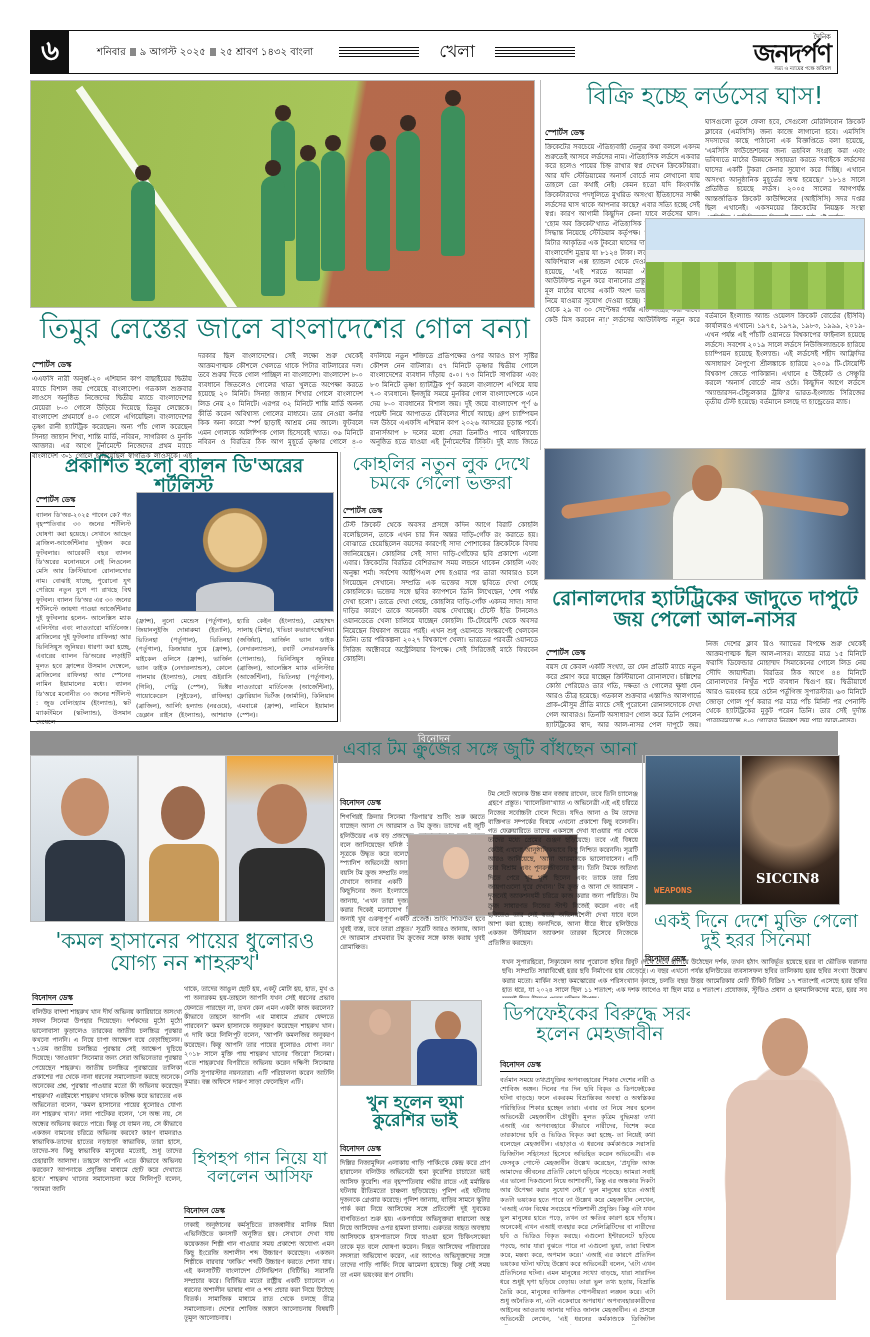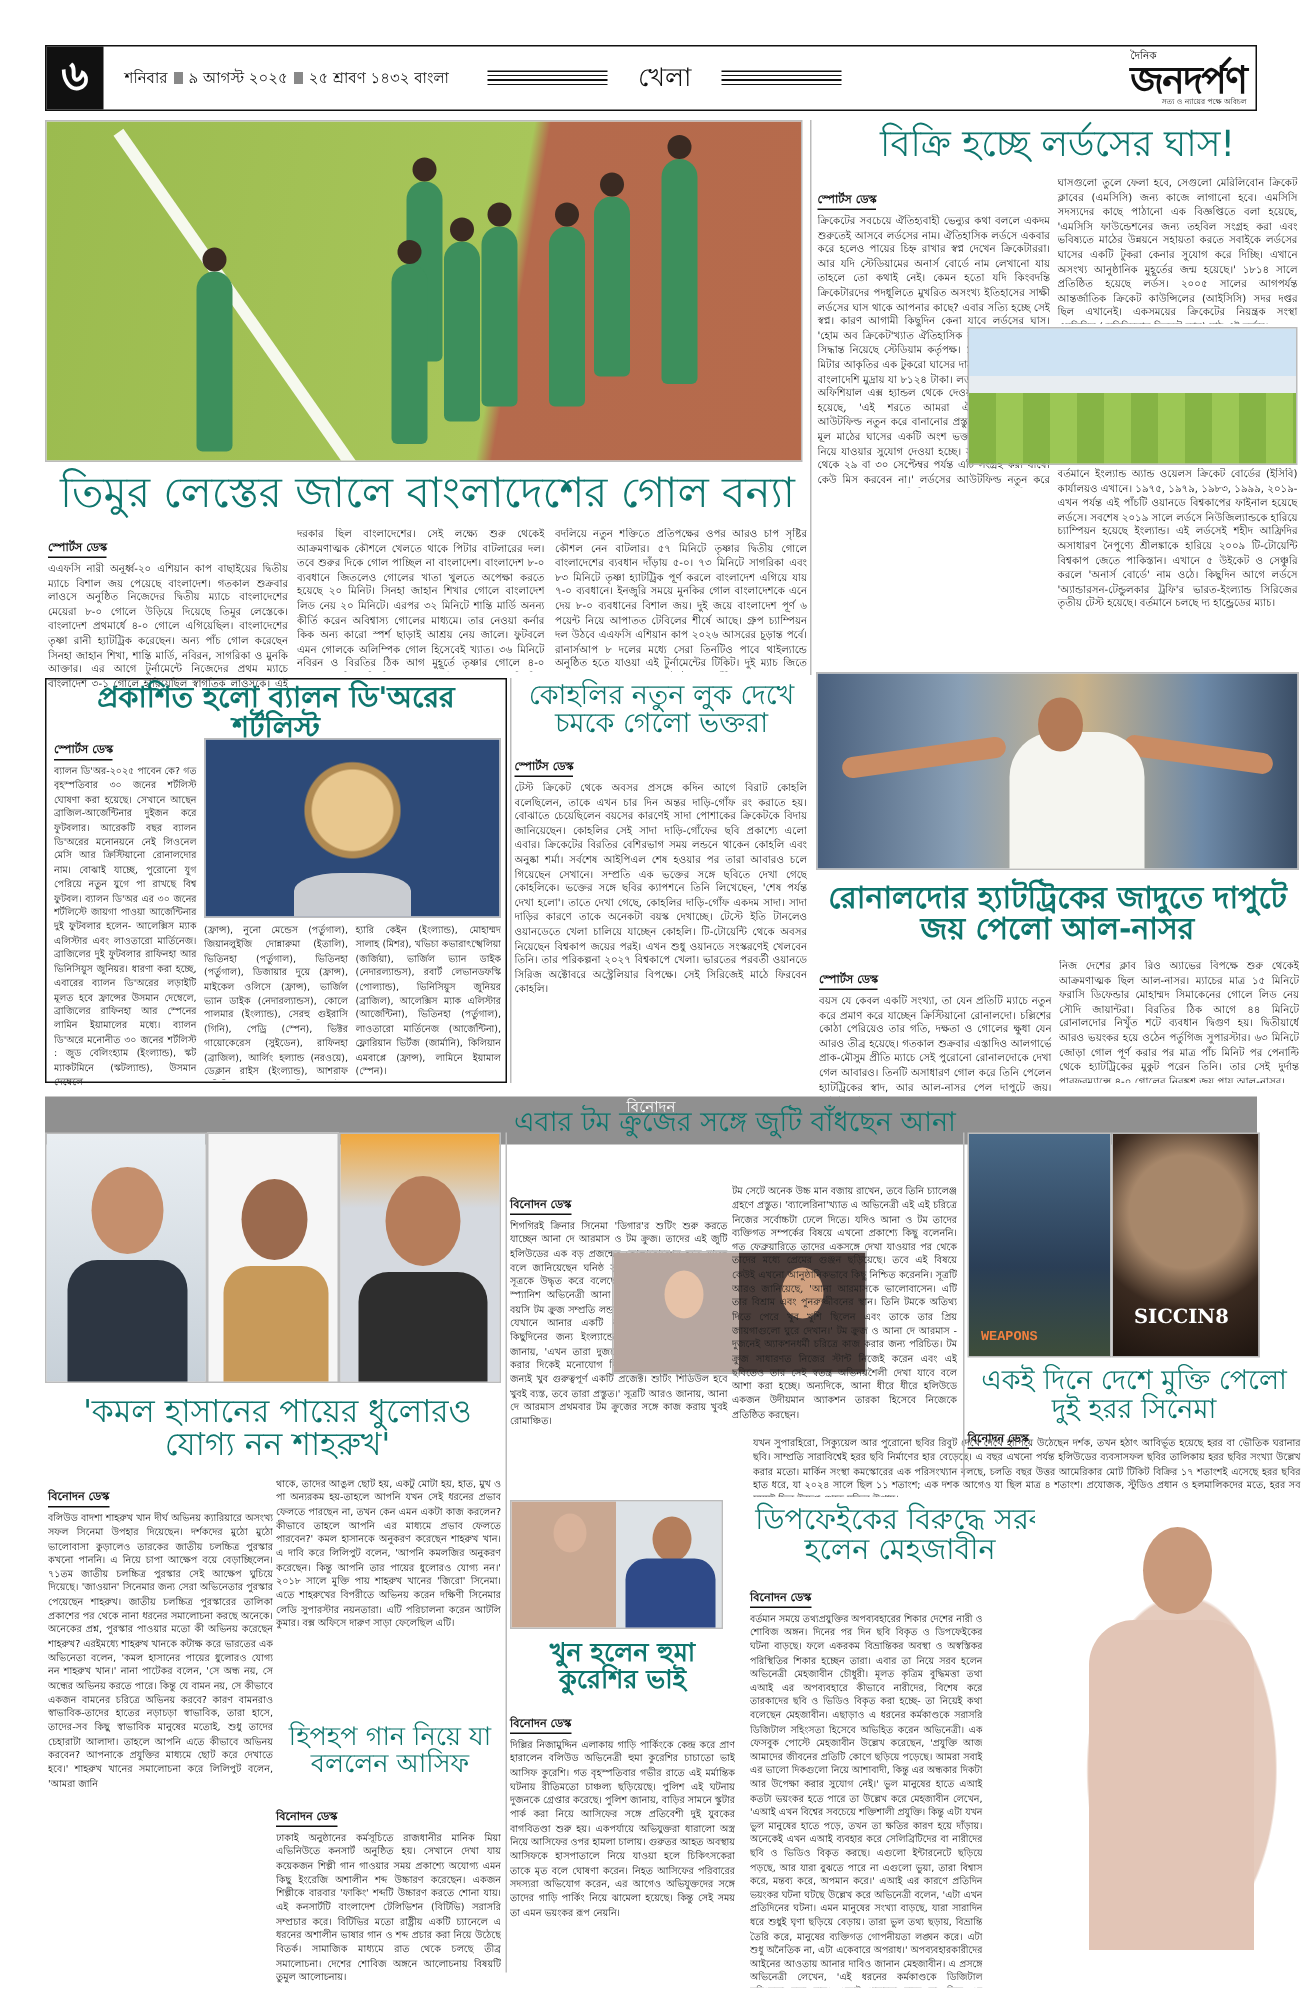--- a/index.html
+++ b/index.html
@@ -2,26 +2,26 @@
 <html><head>
 <meta charset="utf-8">
 <style>
 *{box-sizing:border-box;margin:0;padding:0}
 html,body{width:870px;height:1337px;background:#fff;overflow:hidden}
 body{position:relative;font-family:"DejaVu Serif",serif;color:#111}
 .abs{position:absolute}
 
 .hdr{left:30px;top:30px;width:808px;height:44px;border:1px solid #111;display:flex;align-items:center;background:#fff}
 .pgno{width:38px;height:42px;background:#111;color:#fff;font-size:28px;font-weight:bold;display:flex;align-items:center;justify-content:center;font-family:"DejaVu Sans",sans-serif}
-.dateline{font-size:10px;margin-left:14px;white-space:nowrap;font-family:"DejaVu Sans",sans-serif}
+.dateline{font-size:10px;margin-left:28px;white-space:nowrap;font-family:"DejaVu Sans",sans-serif}
 .dateline .sq{display:inline-block;width:6px;height:8px;background:#888;margin:0 4px;vertical-align:middle}
 .rules{height:10px;width:80px;margin:0 20px;background:repeating-linear-gradient(#111 0 1px,#fff 1px 3px)}
 .section{font-size:17px;font-family:"DejaVu Sans",sans-serif}
 .logo{margin-left:auto;margin-right:6px;text-align:right;line-height:1}
-.logo .small{font-size:7px;display:block;text-align:left}
+.logo .small{font-size:7px;display:block;text-align:right}
 .logo .big{font-size:25px;font-weight:bold;letter-spacing:-1px;font-family:"DejaVu Sans",sans-serif}
 .logo .tag{font-size:5px;display:block}
 
 .photo{overflow:hidden;border:1px solid #bbb}
 .field{background:linear-gradient(100deg,#9bbb4f 0%,#a8c65a 60%,#b56a4c 62%,#b66b4c 100%)}
 .field .line{position:absolute;left:130px;top:-20px;width:8px;height:300px;background:#fff;transform:rotate(-35deg);opacity:.9}
 .player{position:absolute;width:24px;height:120px;background:#3d8f5c;border-radius:12px 12px 4px 4px}
 .player::before{content:"";position:absolute;top:-16px;left:4px;width:16px;height:16px;border-radius:50%;background:#3a2a22}
 .stadium{background:linear-gradient(#cfe3f3 0 35%,#e8edf1 35% 48%,#7aa73d 48% 100%)}
 .stadium .stripes{position:absolute;left:0;right:0;bottom:0;height:52%;background:repeating-linear-gradient(90deg,#86b445 0 18px,#9cc755 18px 36px)}

